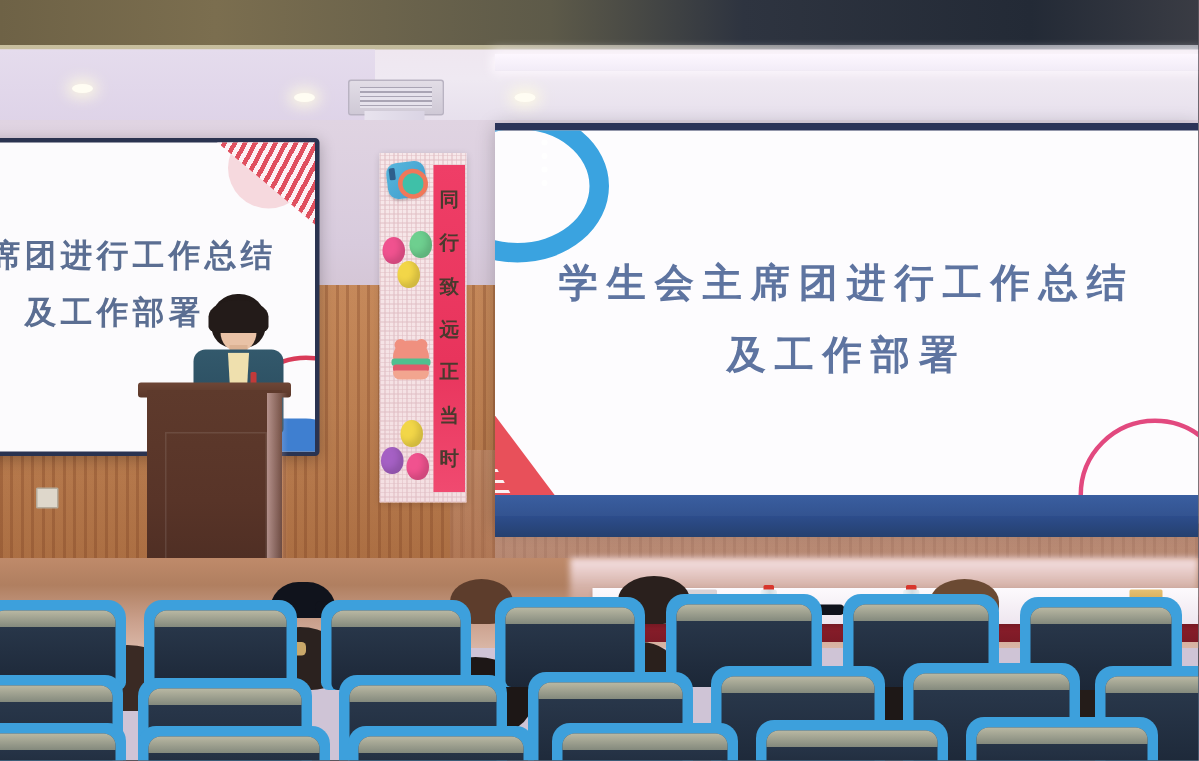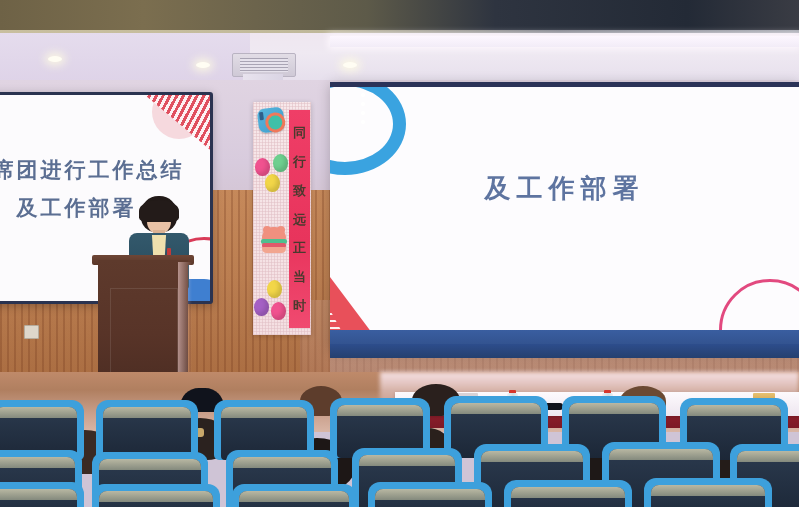--- a/index.html
+++ b/index.html
@@ -351,20 +351,21 @@
     <div class="sr-dots">
       <i style="left:0;top:0"></i>
         <i style="left:0;top:9px"></i>
         <i style="left:0;top:18px"></i>
         <i style="left:0;top:27px"></i>
     </div>
     <div class="sr-tri"></div>
     <div class="sr-tri-lines"></div>
     <div class="sr-pink-arc"></div>
     <div class="sr-text">
+      <div>学生会主席团进行工作总结</div>
       <div>及工作部署</div>
     </div>
   </div>
   <div class="sr-frame-bot"></div>
   <div class="sr-frame-bot2"></div>
 
   <div class="speaker">
     <div class="spk-hair"></div>
       <div class="spk-face"></div>
       <div class="spk-hair2"></div>

